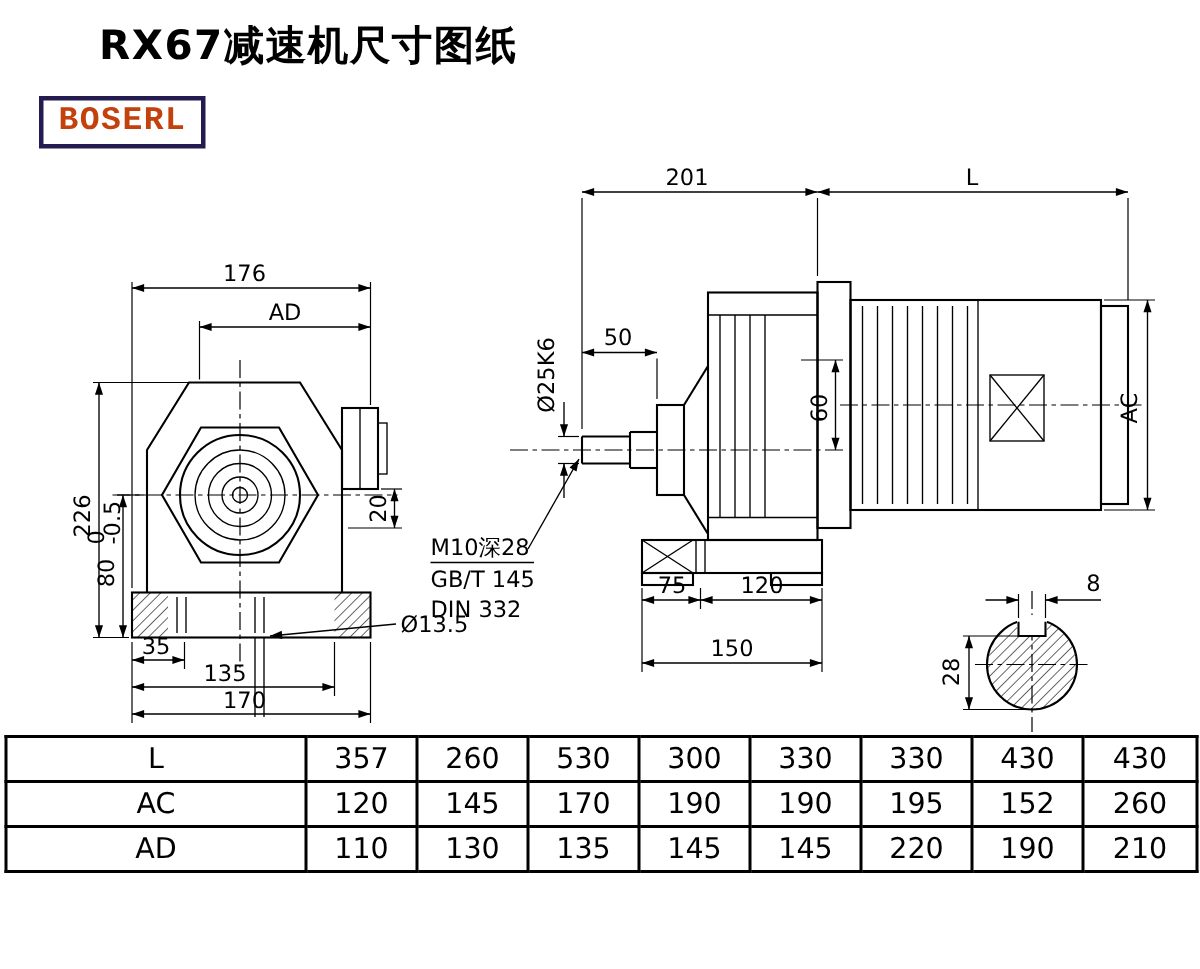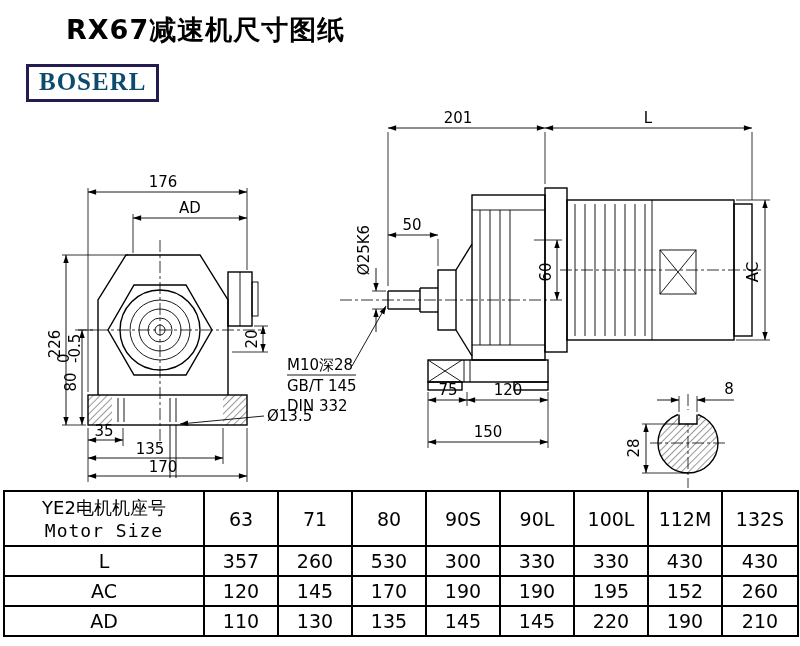--- a/index.html
+++ b/index.html
@@ -1,19 +1,19 @@
 <!DOCTYPE html>
 <html><head>
 <meta charset="utf-8">
 <style>
   * { margin:0; padding:0; box-sizing:border-box; }
   html,body { width:800px; height:646px; background:#ffffff; font-family:"DejaVu Sans",sans-serif; position:relative; overflow:hidden; }
   .page-title { position:absolute; left:44px; top:12px; font-size:27px; font-weight:bold; color:#000; letter-spacing:1px;margin-left:22px; }
   .logo-box { position:absolute; left:26px; top:64px; border:3px solid #241c50; padding:1px 10px 3px 10px; background:#fff; }
-  .logo-text { font-family:Liberation Serif, serif; font-size:25px; font-weight:bold; color:#0c4a6e; letter-spacing:1px; }
+  .logo-text { font-family:Liberation Mono, monospace; font-size:22px; font-weight:bold; color:#c2410c; letter-spacing:1px; }
   svg.drawing { position:absolute; left:0; top:0; }
   svg text { font-family:"DejaVu Sans",sans-serif; font-size:15px; fill:#000; }
   .ol  { fill:none; stroke:#000; stroke-width:1.4; }
   .th1 { fill:none; stroke:#000; stroke-width:0.9; }
   .dim { fill:none; stroke:#000; stroke-width:0.9; }
   .ext { fill:none; stroke:#000; stroke-width:0.8; }
   .cl  { fill:none; stroke:#000; stroke-width:0.8; stroke-dasharray:12 3 3 3; }
   .dim-table { position:absolute; left:3px; top:490px; width:794px; border-collapse:collapse; table-layout:fixed; }
   .dim-table th, .dim-table td { border:2px solid #000; text-align:center; vertical-align:middle; font-weight:normal; color:#000; background:#fff; }
   .dim-table .hdr-row th { height:55px; }
@@ -229,34 +229,20 @@
     <col style="width:74px">
       <col style="width:74px">
       <col style="width:74px">
       <col style="width:74px">
     <col style="width:74px">
       <col style="width:74px">
       <col style="width:74px">
       <col style="width:76px">
   </colgroup>
   <tbody>
-      <tr class="hdr-row">
-    <th>
-      <div class="hdr-cn">YE2电机机座号</div>
-      <div class="hdr-en">Motor Size</div>
-    </th>
-    <th>63</th>
-    <th>71</th>
-    <th>80</th>
-    <th>90S</th>
-    <th>90L</th>
-    <th>100L</th>
-    <th>112M</th>
-    <th>132S</th>
-  </tr>
   <tr class="data-row">
     <td>L</td>
     <td>357</td>
     <td>260</td>
     <td>530</td>
     <td>300</td>
     <td>330</td>
     <td>330</td>
     <td>430</td>
     <td>430</td>

